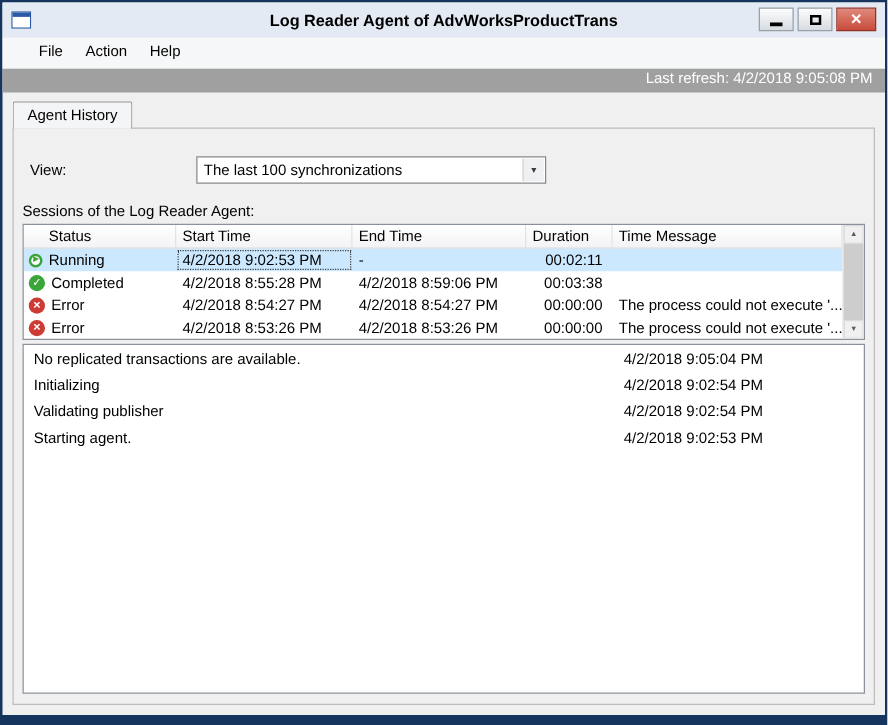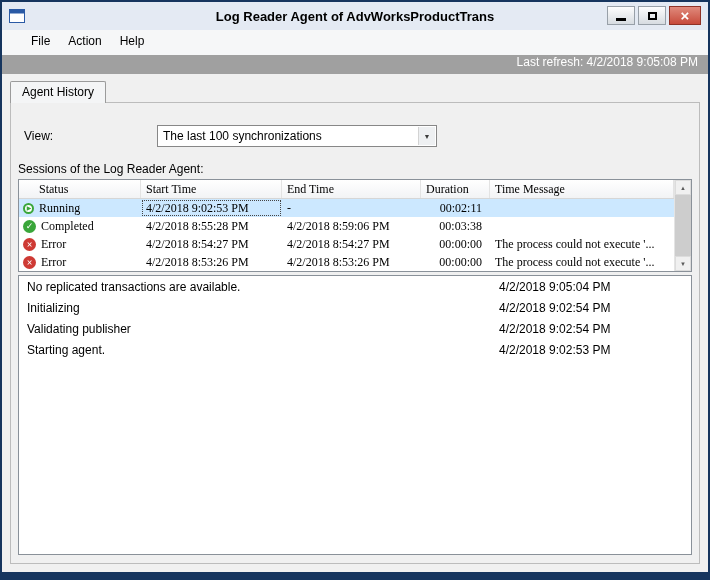--- a/index.html
+++ b/index.html
@@ -47,21 +47,21 @@
                  border-left:1px solid #d3d3d3; display:flex; align-items:center; justify-content:center;
                  font-size:7px; color:#3c3c3c; }
   
   .section-label { margin:15px 0 3px 0; flex:none; }
   
   .table { border:1px solid #8a9199; background:#fff; display:flex; overflow:hidden; }
   .table-main { flex:1; display:flex; flex-direction:column; min-width:0; }
   .thead { background:linear-gradient(#ffffff,#f2f3f5); border-bottom:1px solid #d6d6d6; flex:none; }
   .th { border-right:1px solid #e3e3e3; height:100%; display:flex; align-items:center; padding-left:5px;
         overflow:hidden; white-space:nowrap; }
-  .sessions { height:93px; flex:none;font-family:Liberation Serif, serif; }
+  .sessions { height:93px; flex:none; }
   .srow { display:grid; grid-template-columns:122px 141px 139px 69px 1fr; height:18px; align-items:center; }
   .srow.thead { height:19px; }
   .td { padding-left:5px; white-space:nowrap; overflow:hidden; height:18px; line-height:18px; }
   .td.status { display:flex; align-items:center; gap:5px; padding-left:4px; }
   .th.status { padding-left:20px; }
   .td.dur { text-align:right; padding-right:8px; }
   .srow.selected { background:var(--selection,#cce8ff); }
   .focus-cell { outline:1px dotted #444; outline-offset:-2px; }
   
   .ic { width:13px; height:13px; border-radius:50%; display:inline-flex; align-items:center;

